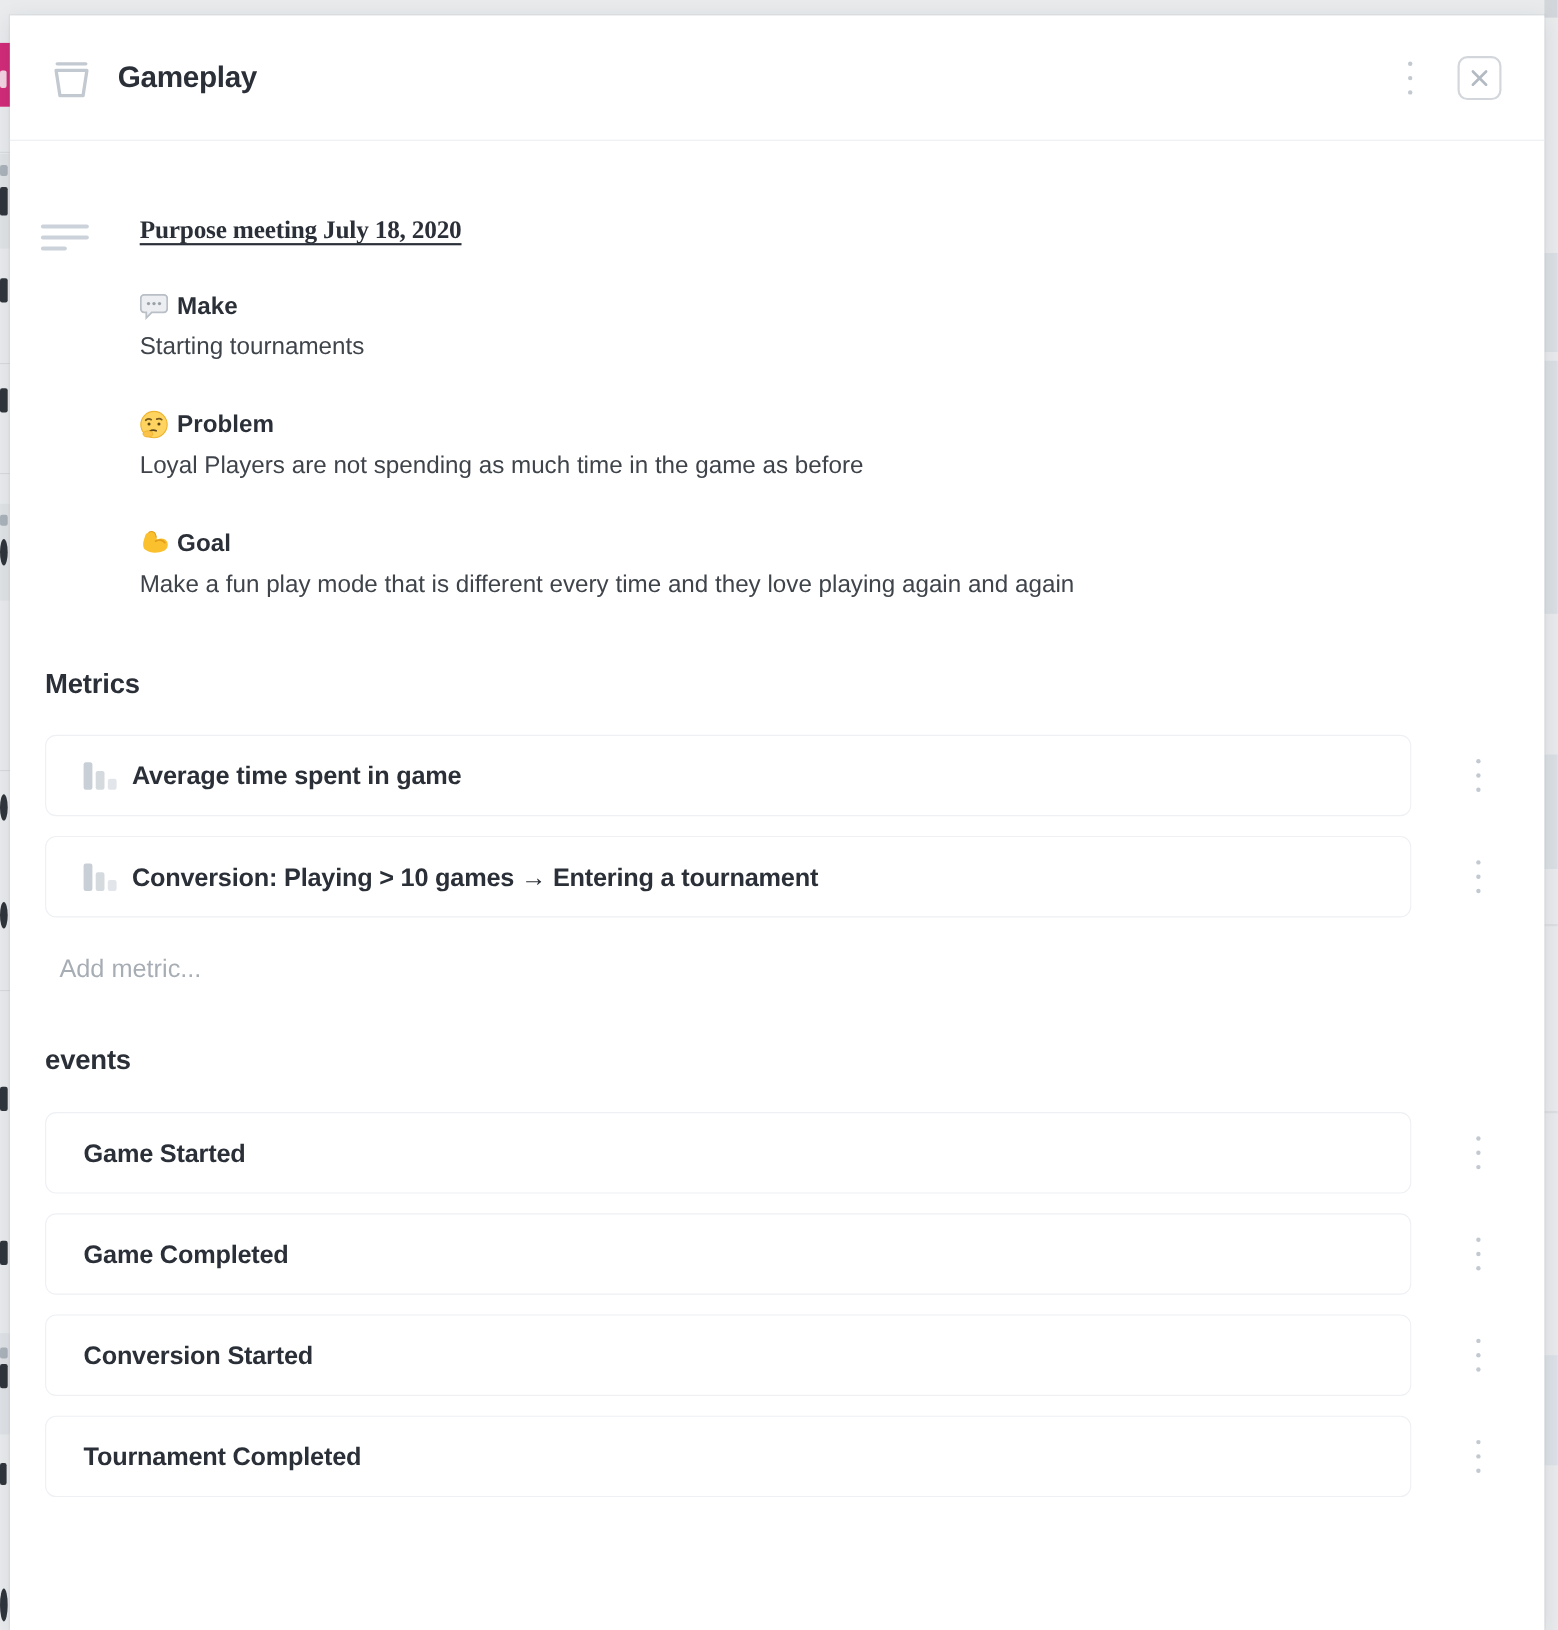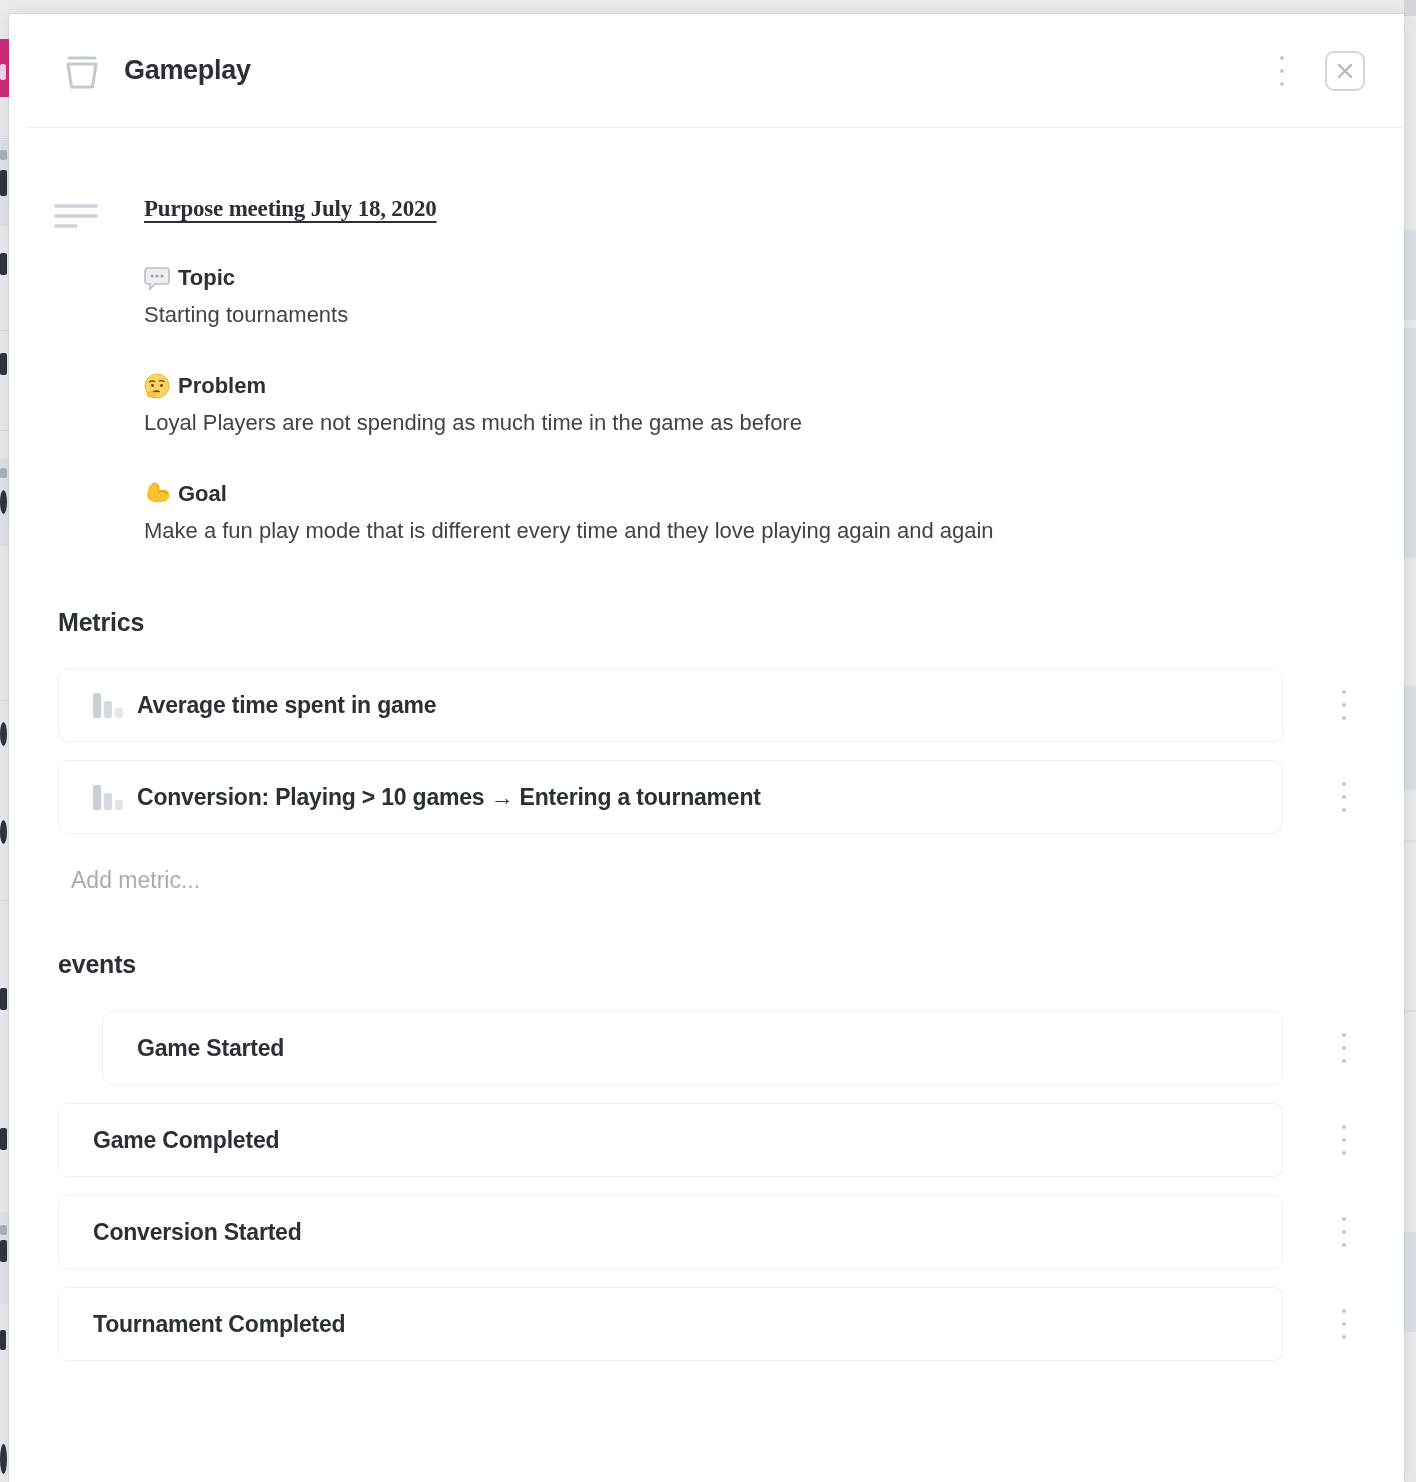--- a/index.html
+++ b/index.html
@@ -10,21 +10,21 @@
   .bg-strip-left { position:absolute; left:0; top:0; width:9px; height:1482px; background:#e9ebed; }
   .bg-strip-left .seg { position:absolute; left:0; width:9px; }
   .bg-strip-right { position:absolute; right:0; top:0; width:12px; height:1482px; background:#e8eaec; }
   .bg-strip-right .seg { position:absolute; left:0; width:12px; }
   .frag { position:absolute; background:#30353c; border-radius:2px; }
   .frag.light { background:#aab2ba; }
   .hline { position:absolute; left:0; width:9px; height:1px; background:#d7dade; }
 
   
   .panel { position:absolute; left:9px; top:14px; width:1395px; height:1468px;
-    background:#ffffff; box-shadow:0 0 0 1px rgba(40,45,60,.06), 0 4px 18px rgba(40,45,60,.10);padding-left:17px; }
+    background:#ffffff; box-shadow:0 0 0 1px rgba(40,45,60,.06), 0 4px 18px rgba(40,45,60,.10); }
 
   .panel-header { height:114px; display:flex; align-items:center;
     padding:0 39px 0 36px; border-bottom:1px solid #eceef1; }
   .bucket { width:40px; height:40px; flex:0 0 auto; }
   .panel-title { flex:1; margin-left:22px; font-size:27px; font-weight:bold;
     color:#2b3038; letter-spacing:-0.3px; }
   .icon-btn { background:none; border:none; cursor:pointer; display:flex;
     align-items:center; justify-content:center; }
   .kebab { display:flex; flex-direction:column; gap:9px; align-items:center; }
   .kebab i { width:4px; height:4px; border-radius:50%; background:#c3c9d0; display:block; }
@@ -46,21 +46,21 @@
   .doc-text { margin-top:9px; font-size:22px; color:#3f444b; line-height:28px; }
   .emoji { width:26px; height:26px; flex:0 0 auto; }
 
   .section-heading { font-size:25px; font-weight:bold; color:#2b3038;
     letter-spacing:-0.2px; line-height:32px; }
   .metrics-heading { margin-top:61px; }
   .events-heading { margin-top:52px; }
 
   .card-row { display:flex; align-items:center; margin-top:18px; }
   .card-row.first { margin-top:30px; }
-  .card-row.evt-first { margin-top:31px;margin-left:44px; }
+  .card-row.evt-first { margin-top:31px; }
   .card-row.add-gap { margin-top:13px; }
   .card { flex:1; height:74px; border:1px solid #eef0f4; border-radius:10px;
     background:#fff; display:flex; align-items:center; padding:0 20px 0 34px; cursor:pointer; }
   .card-label { font-size:23px; font-weight:bold; color:#2b3038; letter-spacing:-0.2px; }
   .bar-icon { width:30px; height:26px; margin-right:14px; flex:0 0 auto; display:flex;
     align-items:flex-end; gap:3px; }
   .bar-icon i { display:block; width:8px; border-radius:2px; }
   .bar-icon .b1 { height:25px; background:#c9cfd6; }
   .bar-icon .b2 { height:17px; background:#d5dade; }
   .bar-icon .b3 { height:10px; background:#e2e5e9; }
@@ -148,21 +148,21 @@
         <div class="doc-heading">Purpose meeting July 18, 2020</div>
 
         <div class="doc-section">
           <div class="doc-label-line">
             <svg class="emoji" viewBox="0 0 26 26">
               <path d="M4 3 h18 a3 3 0 0 1 3 3 v10 a3 3 0 0 1 -3 3 H11 l-5 5 v-5 H4 a3 3 0 0 1 -3 -3 V6 a3 3 0 0 1 3 -3 Z" fill="#eceef1" stroke="#b9bfc6" stroke-width="1.6"></path>
               <circle cx="8" cy="11" r="1.5" fill="#9aa1a9"></circle>
               <circle cx="13" cy="11" r="1.5" fill="#9aa1a9"></circle>
               <circle cx="18" cy="11" r="1.5" fill="#9aa1a9"></circle>
             </svg>
-            <span>Topic</span>
+            <span>Make</span>
           </div>
           <div class="doc-text">Starting tournaments</div>
         </div>
 
         <div class="doc-section" style="margin-top:43px;">
           <div class="doc-label-line">
             <svg class="emoji" viewBox="0 0 26 26">
               <circle cx="13" cy="13" r="12" fill="#ffd35f"></circle>
               <circle cx="13" cy="13" r="12" fill="none" stroke="#eeb32f" stroke-width="1"></circle>
               <path d="M5.5 9 q2.5 -2 5 -0.5" stroke="#7a5b1e" stroke-width="1.6" fill="none" stroke-linecap="round"></path>

